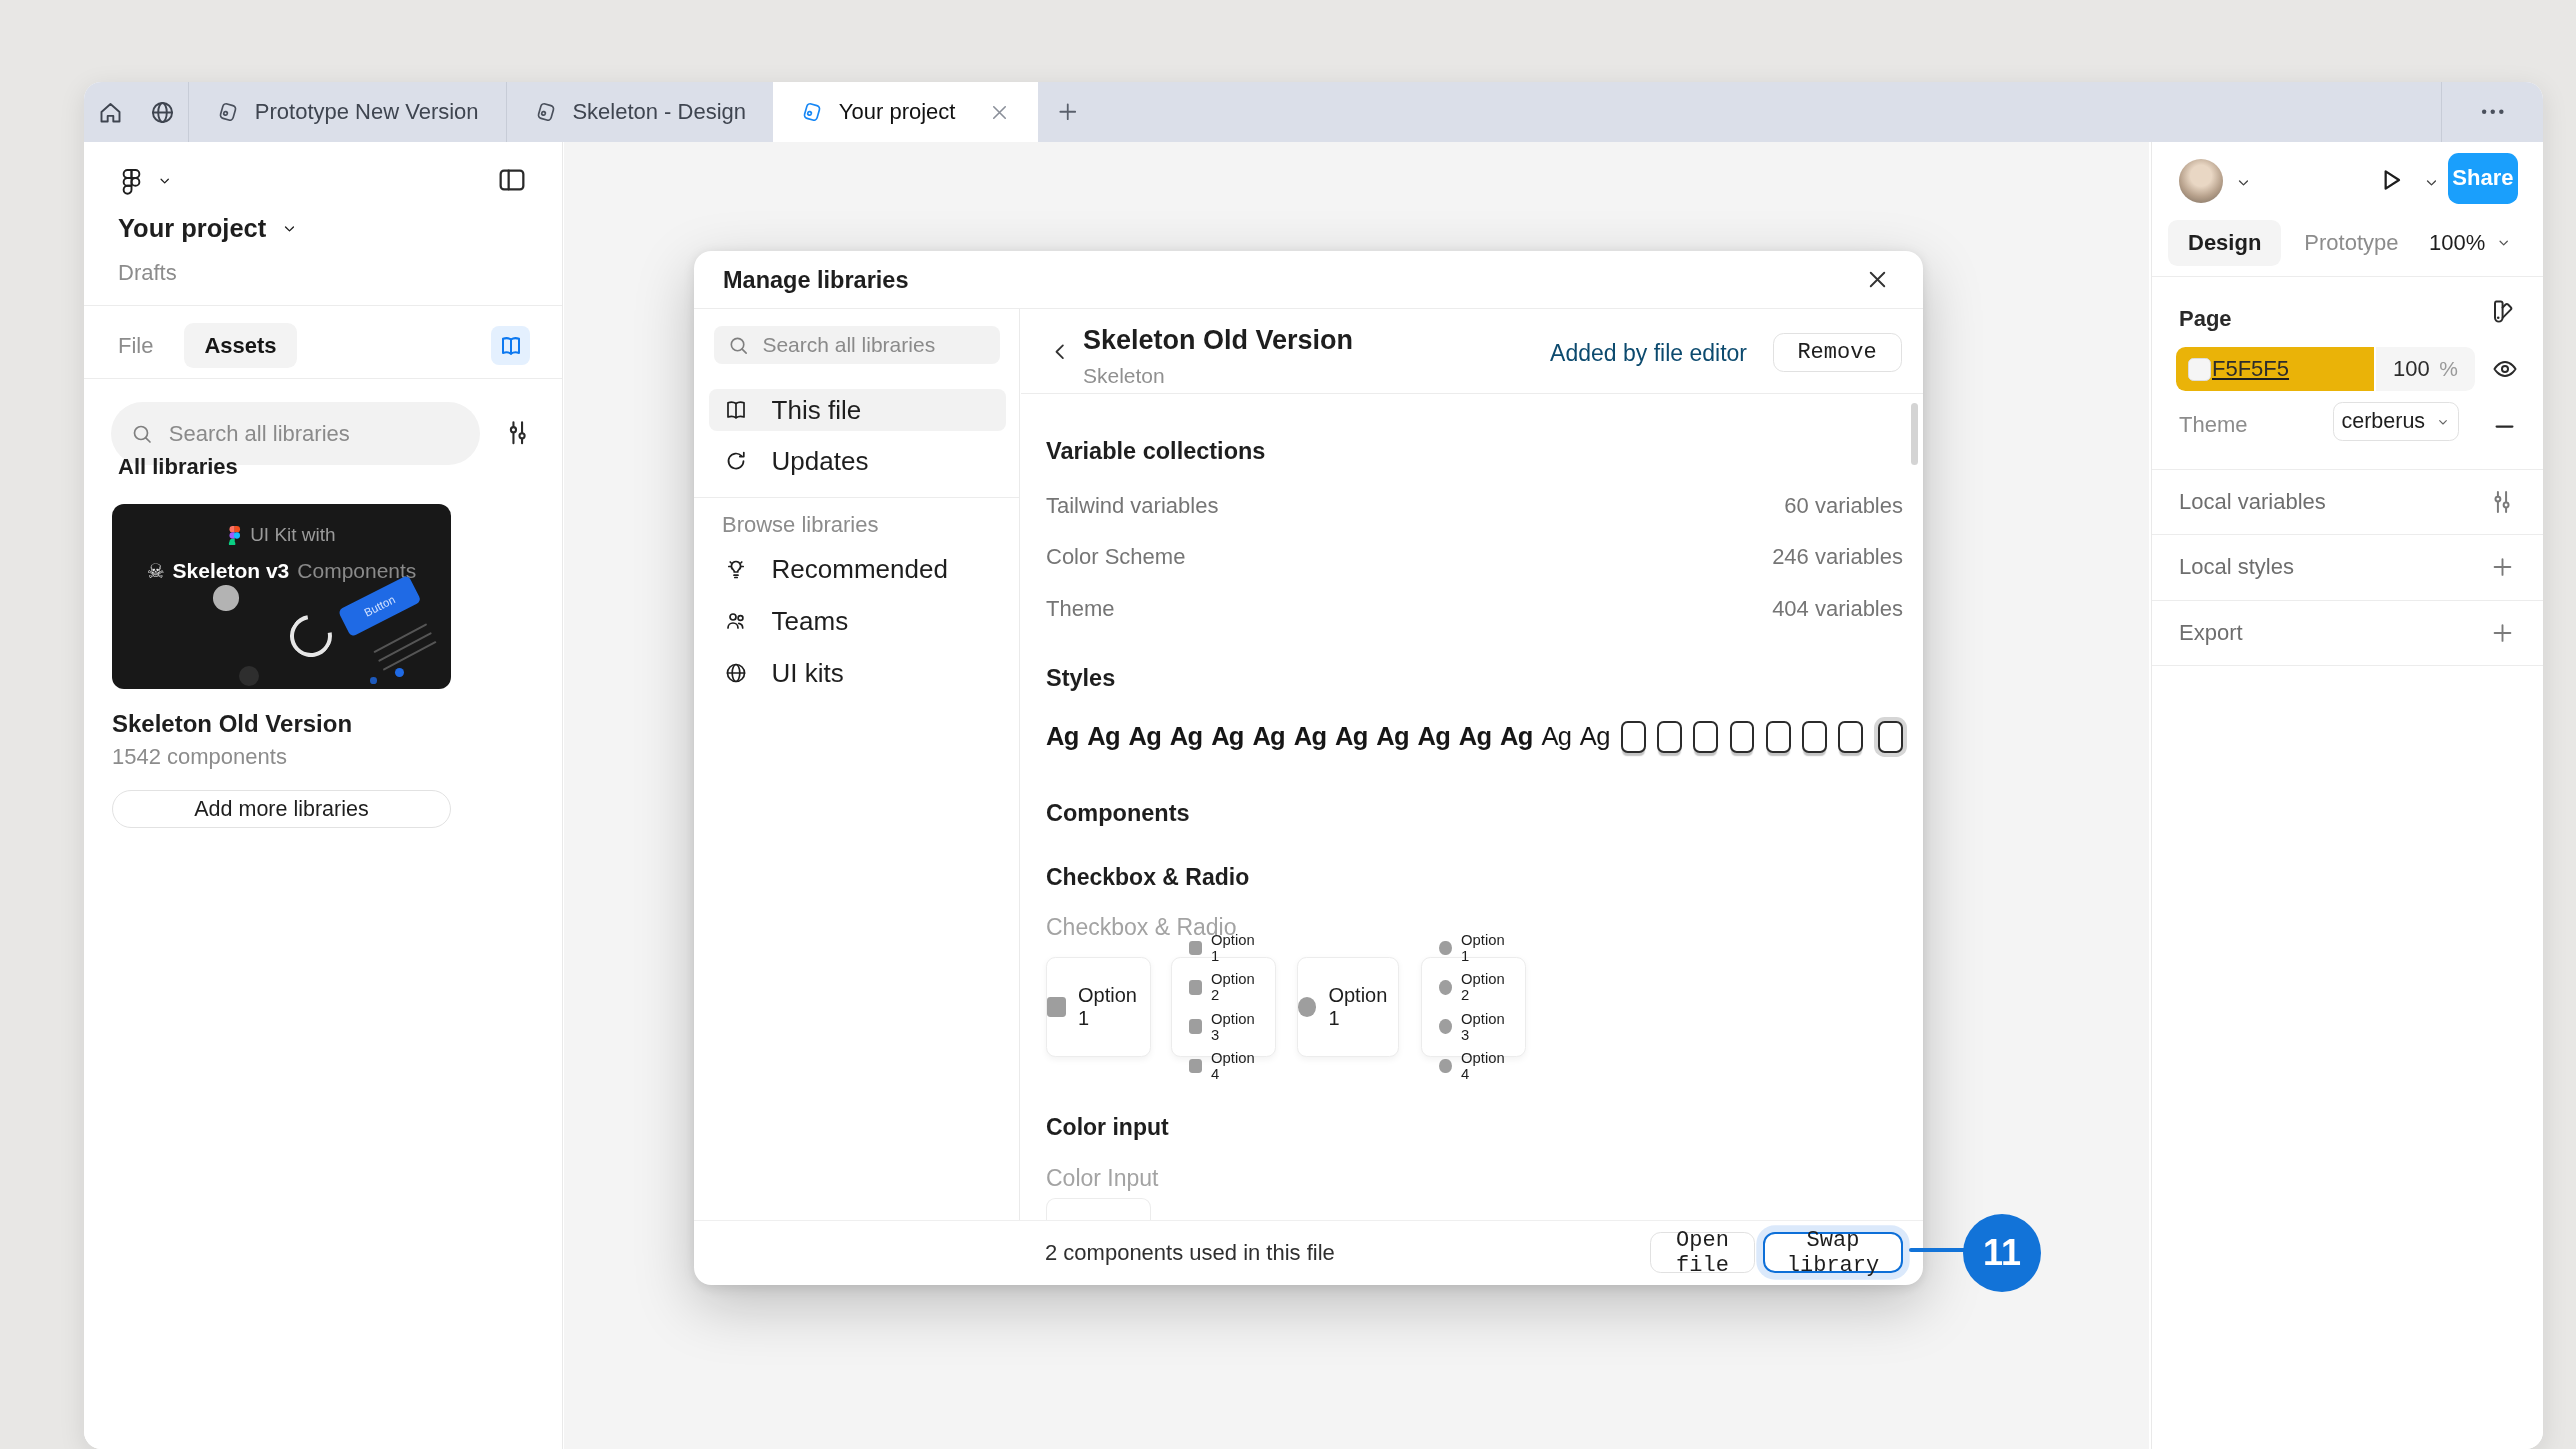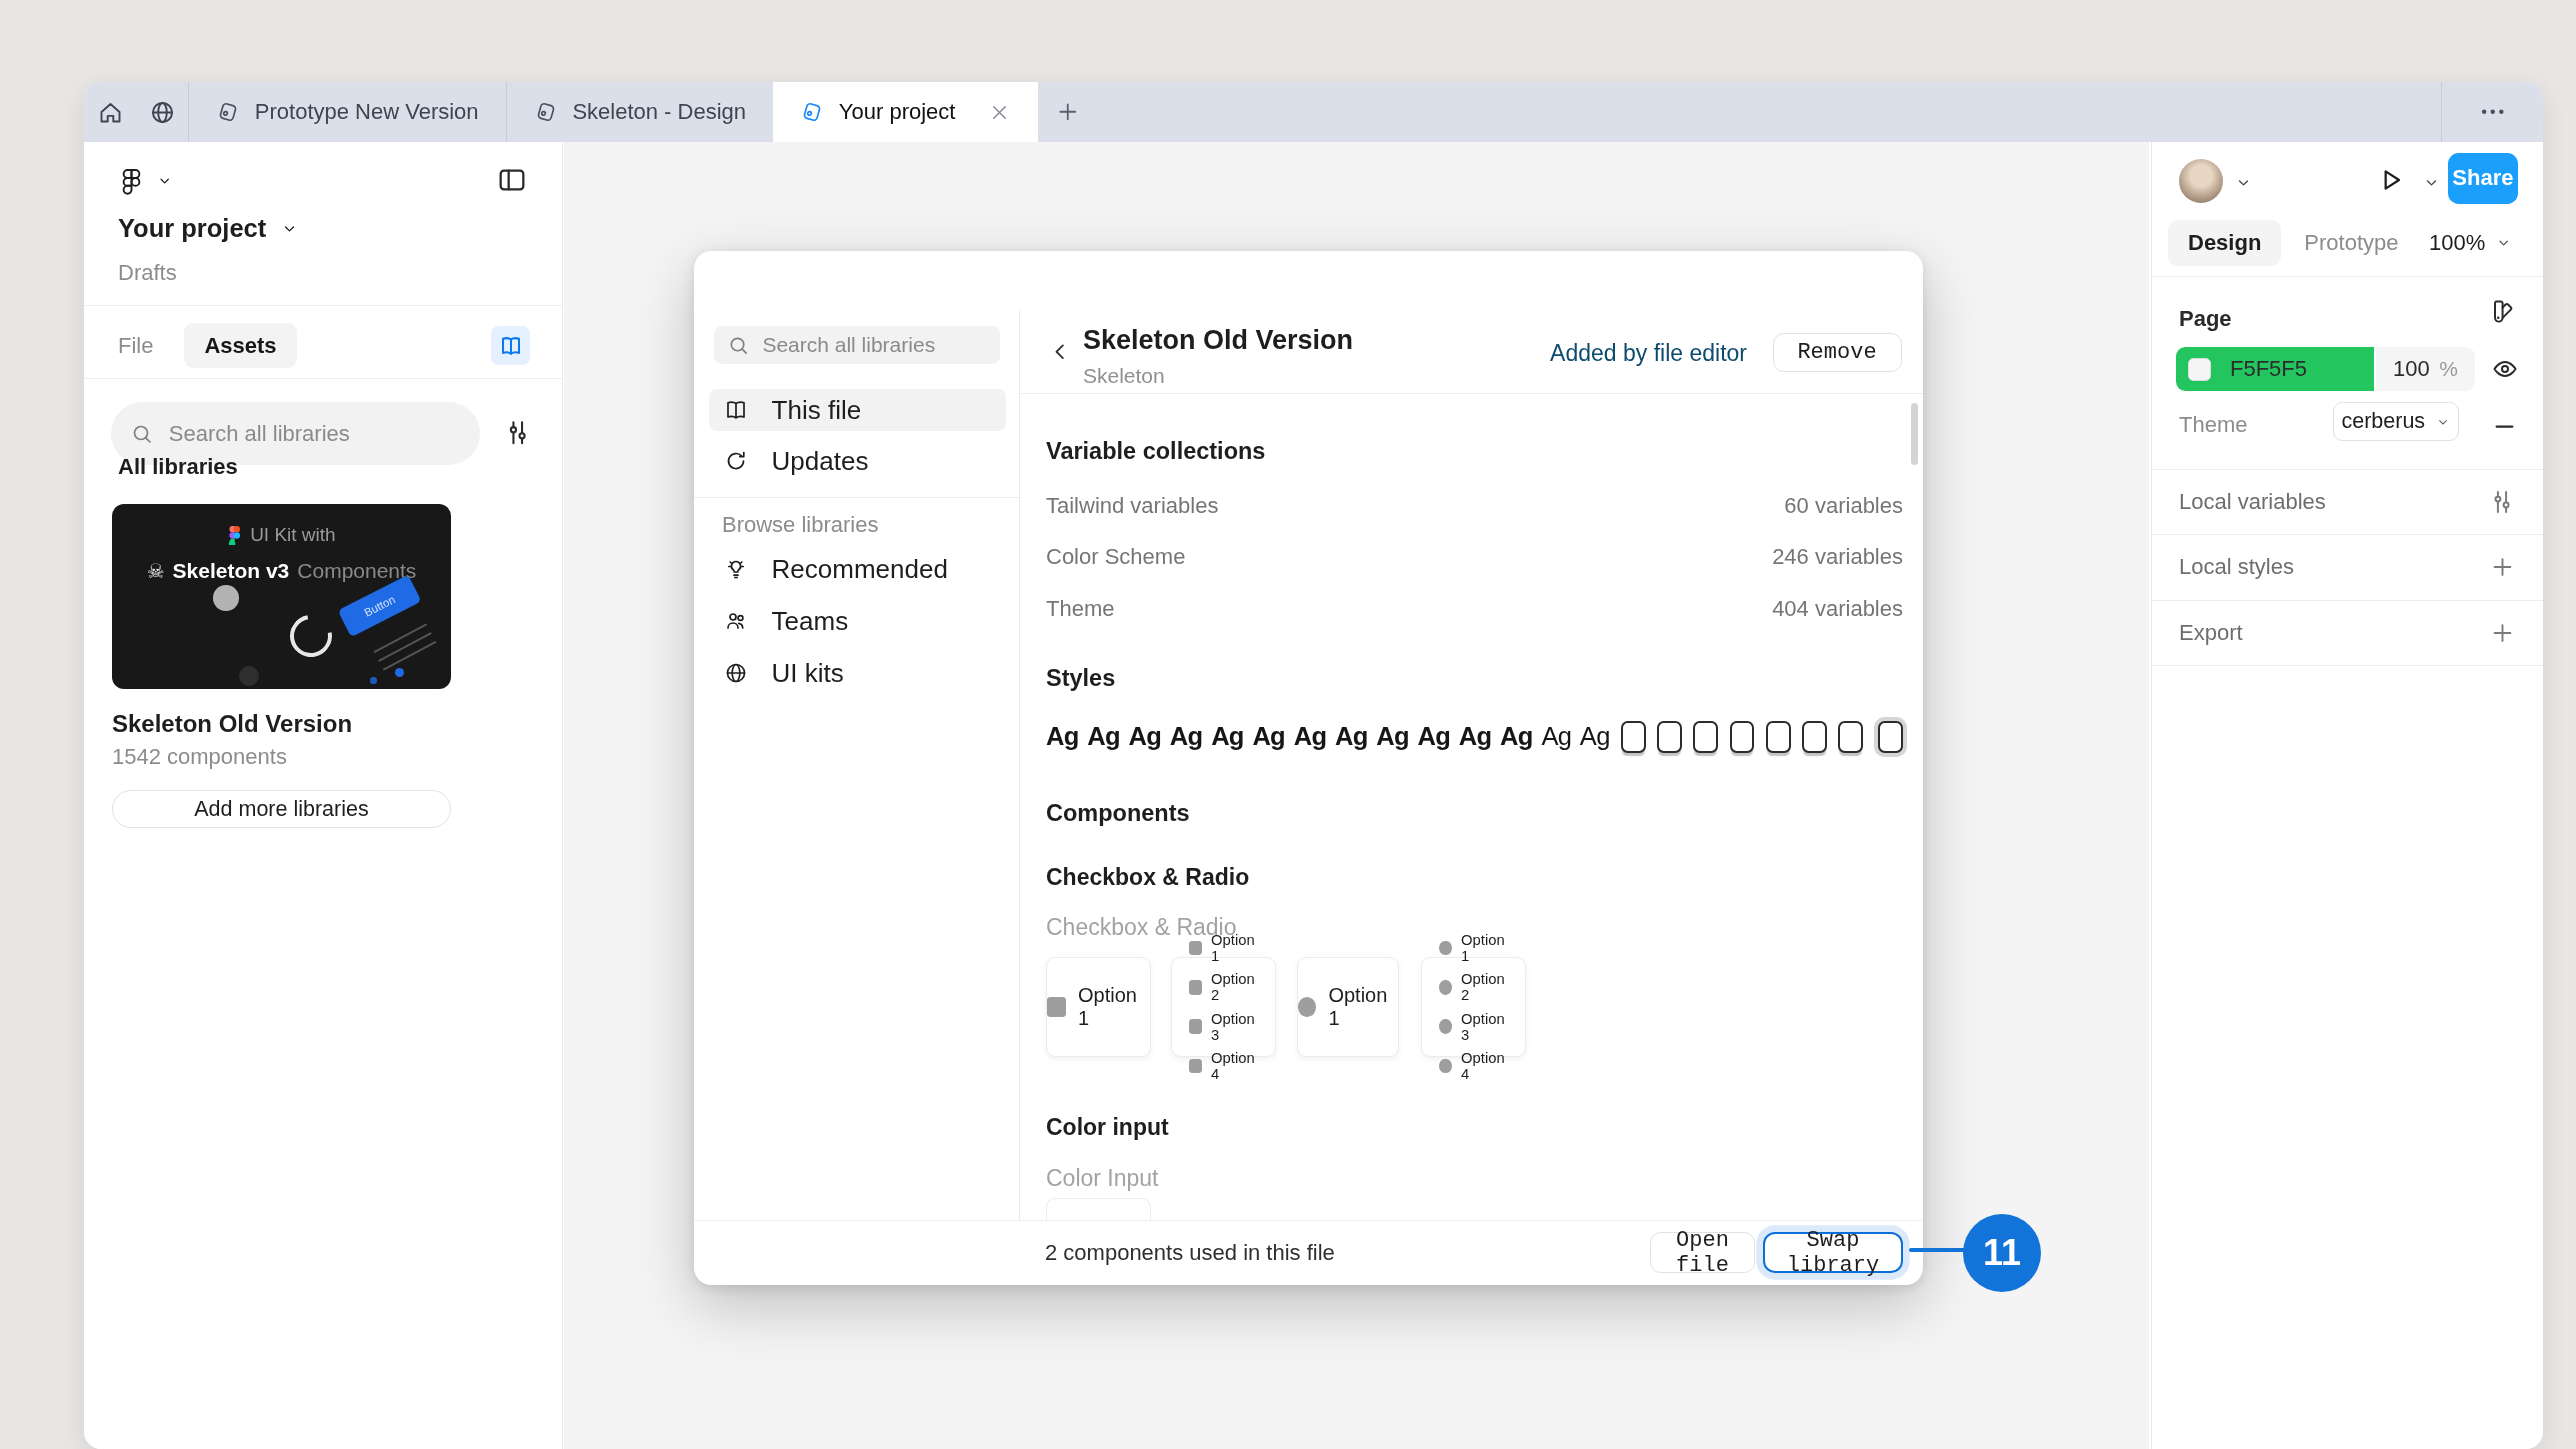--- a/index.html
+++ b/index.html
@@ -69,21 +69,21 @@
   .in-playchev { position:absolute; left:270px; top:31px; color:#444; cursor:pointer; }
   .in-share { position:absolute; right:25.5px; top:10.7px; height:51px; padding:0 4px; background:#1a9ffc; border:none; border-radius:10.7px; color:#fff; font-size:22px; font-weight:600; font-family:inherit; cursor:pointer; }
   .in-tabs { position:absolute; top:75px; left:16px; right:0; height:51px; display:flex; align-items:center; }
   .in-designtab { background:#f4f4f4; border-radius:9.4px; padding:10px 20px; font-size:22px; font-weight:600; cursor:pointer; }
   .in-prototab { margin-left:23px; font-size:22px; color:#8c8c8c; cursor:pointer; }
   .in-zoom { position:absolute; right:31px; display:flex; align-items:center; gap:9.4px; font-size:22px; color:#1e1e1e; cursor:pointer; }
   .in-zoom .chev { color:#555; }
   .in-pagehead { position:absolute; top:164px; left:27px; font-size:22px; font-weight:600; color:#2a2a2a; }
   .in-swbook { position:absolute; top:156px; right:27px; color:#2a2a2a; cursor:pointer; }
   .in-colorgroup { position:absolute; top:205px; left:24px; width:299px; height:44px; display:flex; border-radius:9.4px; overflow:hidden; }
-  .in-colorleft { flex:1; background:#22c55e; display:flex; align-items:center; gap:19px; padding:0 12px; cursor:text; }
+  .in-colorleft { flex:1; background:#eab308; display:flex; align-items:center; gap:1px; padding:0 12px; cursor:text;text-decoration:underline; }
   .in-swatch { width:23px; height:23px; background:#F5F5F5; border:1.3px solid #dcdcdc; border-radius:5.4px; }
   .in-colorhex { font-size:22px; color:#2c2c2c; }
   .in-colorright { width:101px; background:#f5f5f5; border-left:2px solid #fff; display:flex; align-items:center; justify-content:center; gap:9.4px; cursor:text; }
   .in-op { font-size:22px; color:#2c2c2c; }
   .in-oppct { font-size:21px; color:#9a9a9a; }
   .in-eye { position:absolute; top:213px; right:24px; color:#2a2a2a; cursor:pointer; }
   .in-themelabel { position:absolute; top:270px; left:27px; font-size:22px; color:#8c8c8c; }
   .in-themedd { position:absolute; top:260px; left:181px; width:126px; height:39px; border:1.3px solid #e1e1e1; border-radius:9.4px; display:flex; align-items:center; justify-content:center; gap:9.4px; font-size:21.5px; color:#1e1e1e; cursor:pointer; background:#fff; }
   .in-themedd .chev { color:#666; }
   .in-minus { position:absolute; top:271px; right:25.5px; color:#2a2a2a; cursor:pointer; }
@@ -430,20 +430,28 @@
           <svg class="ic" width="27" height="27" viewBox="0 0 24 24">
             <path d="M12 5v14M5 12h14"></path>
           </svg>
         </span>
     </div>
     <div class="hdiv" style="top:523px;"></div>
   </div>
 </div>
 
 <div class="modal">
+  <div class="m-header">
+    <div class="m-title">Manage libraries</div>
+    <span class="m-close">
+        <svg class="ic" width="27" height="27" viewBox="0 0 24 24">
+          <path d="M6 6l12 12M18 6L6 18"></path>
+        </svg>
+      </span>
+  </div>
 
   <div class="m-nav">
     <div class="m-navsearch">
       <span>
           <svg class="ic" width="23" height="23" viewBox="0 0 24 24">
             <circle cx="11" cy="11" r="6.5"></circle>
             <path d="M15.8 15.8 20 20"></path>
           </svg>
         </span>
       <input readonly="" placeholder="Search all libraries" style="">

